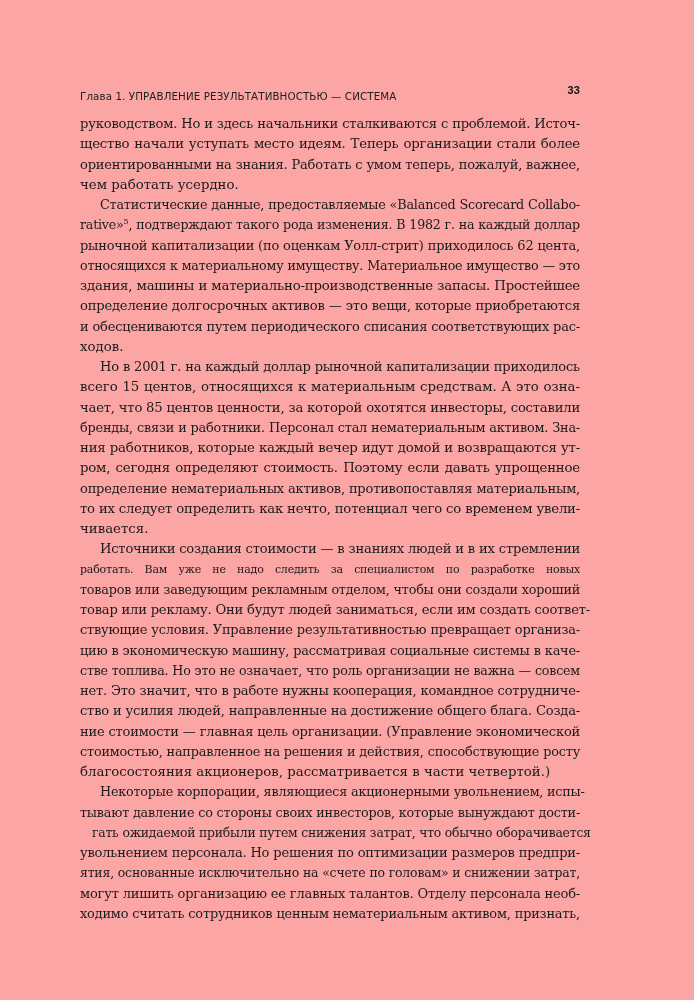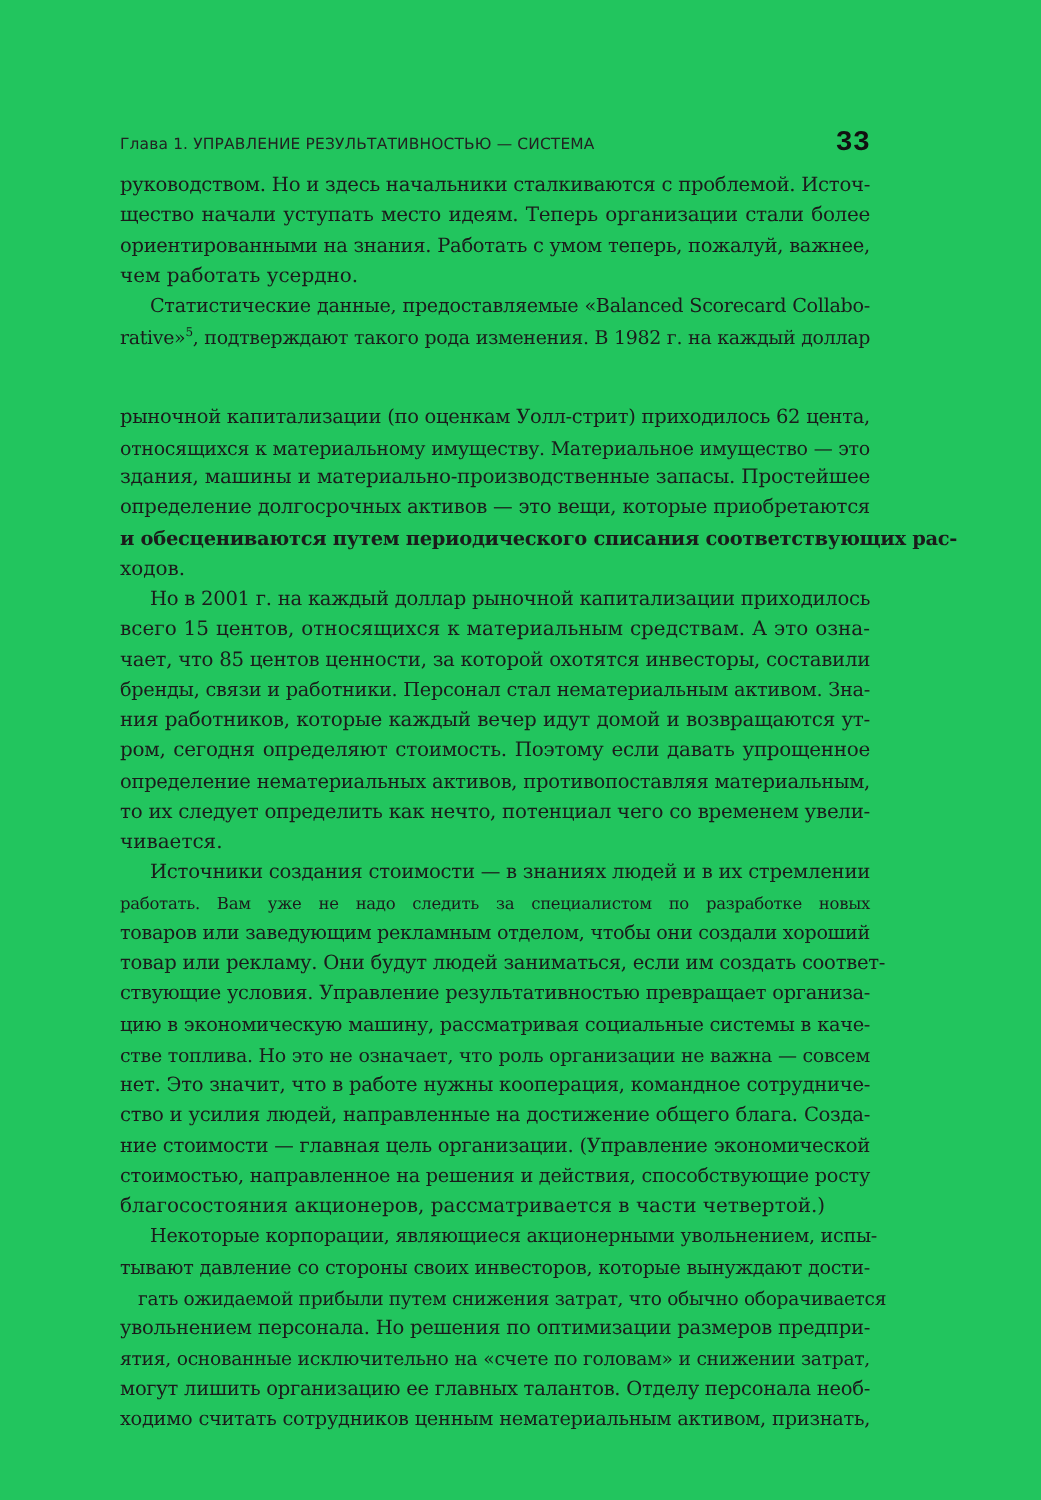--- a/index.html
+++ b/index.html
@@ -1,25 +1,25 @@
 <!DOCTYPE html>
 <html><head>
   <meta charset="utf-8">
   <style>
     html, body { margin: 0; padding: 0; background: #ffffff; }
     body { width: 694px; height: 1000px; position: relative; overflow: hidden; color: #1a1a1a; }
-    .page { position: absolute; left: 0; top: 0; width: 694px; height: 1000px; background: #22c55e; }
+    .page { position: absolute; left: 0; top: 0; width: 694px; height: 1000px; background: #fca5a5; }
     .running-head {
       position: absolute; left: 80px; top: 86px; width: 500px; height: 20px;
       font-family: "DejaVu Sans", sans-serif; font-size: 10.3px; letter-spacing: 0.1px; color: #222;
     }
     .running-head .title { position: absolute; left: 0; top: 4px; white-space: nowrap; }
     .running-head .pagenum {
       position: absolute; right: 0; top: -2px;
-      font-family: Liberation Mono, monospace; font-weight: bold; font-size: 19px; color: #111;
+      font-family: Liberation Sans, sans-serif; font-weight: bold; font-size: 11px; color: #111;
     }
     .body-text {
       position: absolute; left: 80px; top: 114px; width: 500px;
       font-family: "DejaVu Serif", serif; font-size: 13.3px; line-height: 20.25px; color: #1b1b1b;
     }
     .line {
       display: block; height: 20.25px; white-space: nowrap;
       text-align: justify; text-align-last: justify; overflow: visible;
     }
     .line.last { text-align-last: left; }
@@ -40,25 +40,25 @@
     <div>
       <span class="line" style="white-space: nowrap; letter-spacing: -0.2px; font-size: 13.1224px;">руководством. Но и здесь начальники сталкиваются с проблемой. Источ-</span>
       <span class="line" style="white-space: nowrap; letter-spacing: -0.2px;">щество начали уступать место идеям. Теперь организации стали более</span>
       <span class="line" style="white-space: nowrap; letter-spacing: -0.2px; font-size: 13.0217px;">ориентированными на знания. Работать с умом теперь, пожалуй, важнее,</span>
       <span class="line last" style="white-space: nowrap;">чем работать усердно.</span>
     </div>
 
     <div>
       <span class="line indent" style="white-space: nowrap; letter-spacing: -0.2px; font-size: 12.7948px;">Статистические данные, предоставляемые «Balanced Scorecard Collabo-</span>
       <span class="line" style="white-space: nowrap; letter-spacing: -0.2px; font-size: 12.6433px;"><span>rative»</span><sup>5</sup><span>, подтверждают такого рода изменения. В 1982 г. на каждый доллар</span></span>
-      <span class="line" style="white-space: nowrap; letter-spacing: -0.2px; font-size: 12.9938px; margin-top: 33px;">рыночной капитализации (по оценкам Уолл-стрит) приходилось 62 цента,</span>
+      <span class="line" style="white-space: nowrap; letter-spacing: -0.2px; font-size: 12.9938px;">рыночной капитализации (по оценкам Уолл-стрит) приходилось 62 цента,</span>
       <span class="line" style="white-space: nowrap; letter-spacing: -0.2px; font-size: 12.6814px;">относящихся к материальному имуществу. Материальное имущество — это</span>
       <span class="line" style="white-space: nowrap; letter-spacing: -0.2px;">здания, машины и материально-производственные запасы. Простейшее</span>
       <span class="line" style="white-space: nowrap; letter-spacing: -0.2px; font-size: 13.1269px;">определение долгосрочных активов — это вещи, которые приобретаются</span>
-      <span class="line" style="white-space: nowrap; letter-spacing: -0.2px; font-size: 12.9815px; font-weight: bold;">и обесцениваются путем периодического списания соответствующих рас-</span>
+      <span class="line" style="white-space: nowrap; letter-spacing: -0.2px; font-size: 12.9815px;">и обесцениваются путем периодического списания соответствующих рас-</span>
       <span class="line last" style="white-space: nowrap;">ходов.</span>
     </div>
 
     <div>
       <span class="line indent" style="white-space: nowrap; letter-spacing: -0.2px; font-size: 13.0761px;">Но в 2001 г. на каждый доллар рыночной капитализации приходилось</span>
       <span class="line" style="white-space: nowrap; word-spacing: 0px;">всего 15 центов, относящихся к материальным средствам. А это озна-</span>
       <span class="line" style="white-space: nowrap; letter-spacing: -0.2px; font-size: 13.163px;">чает, что 85 центов ценности, за которой охотятся инвесторы, составили</span>
       <span class="line" style="white-space: nowrap; letter-spacing: -0.2px; font-size: 12.8771px;">бренды, связи и работники. Персонал стал нематериальным активом. Зна-</span>
       <span class="line" style="white-space: nowrap; letter-spacing: -0.2px;">ния работников, которые каждый вечер идут домой и возвращаются ут-</span>
       <span class="line" style="white-space: nowrap; letter-spacing: -0.2px;">ром, сегодня определяют стоимость. Поэтому если давать упрощенное</span>

